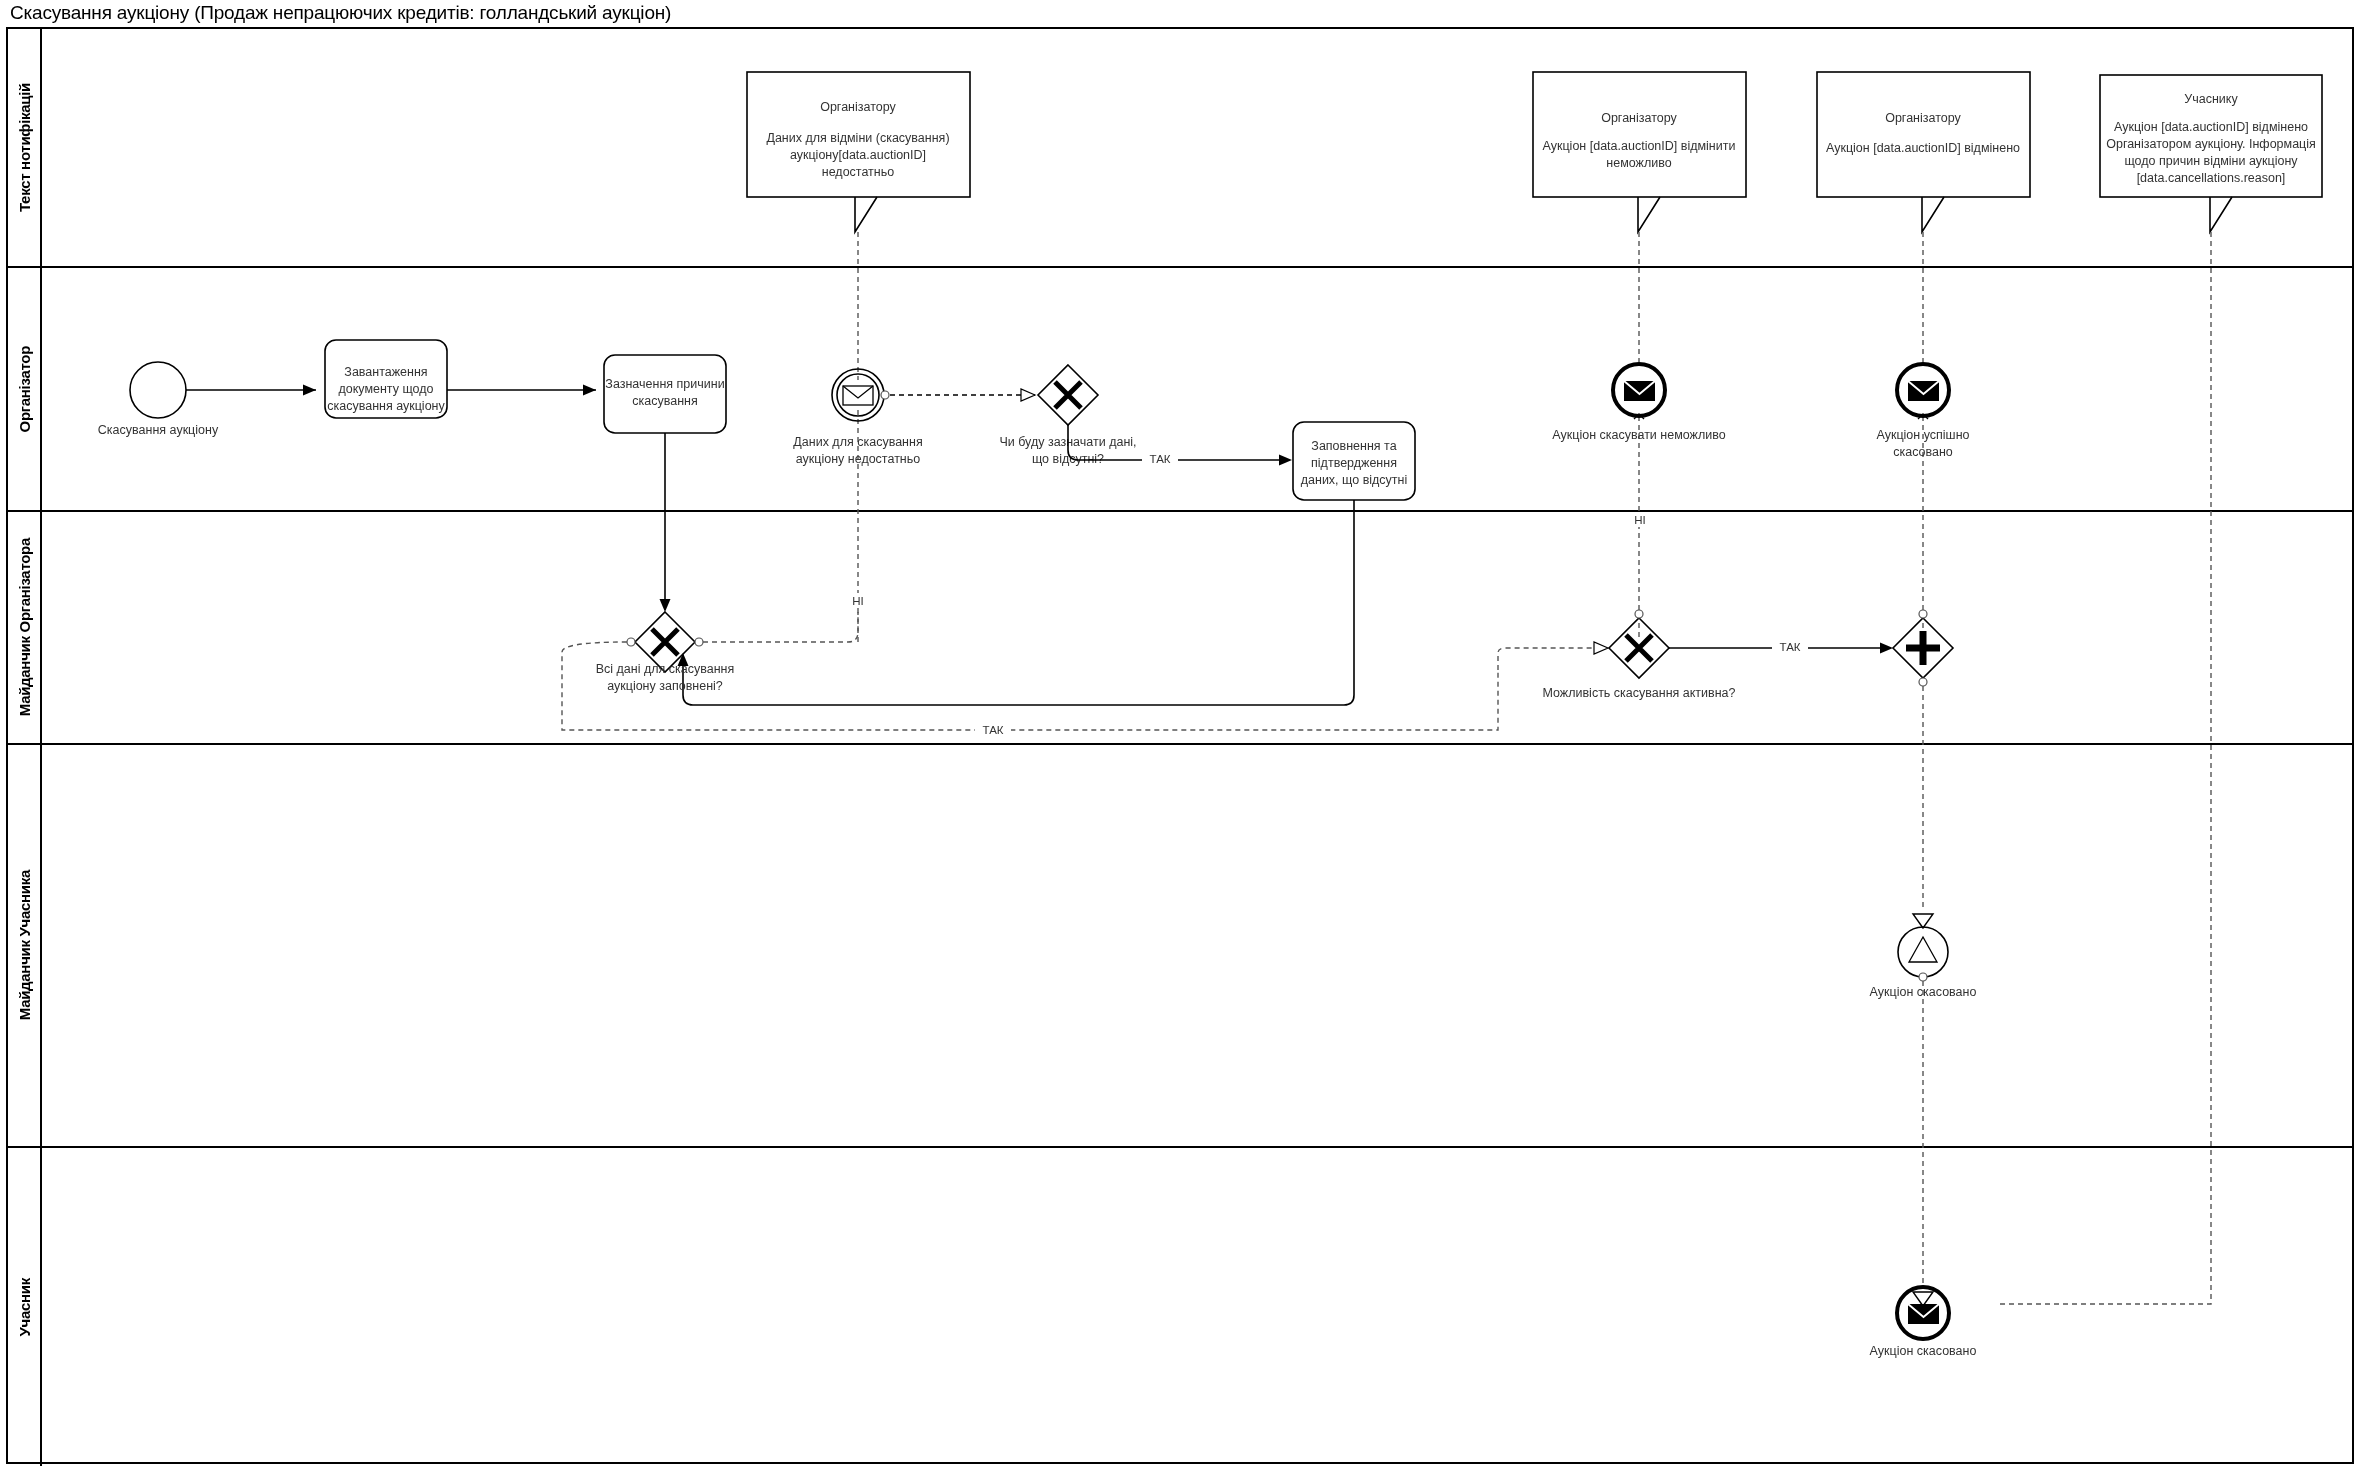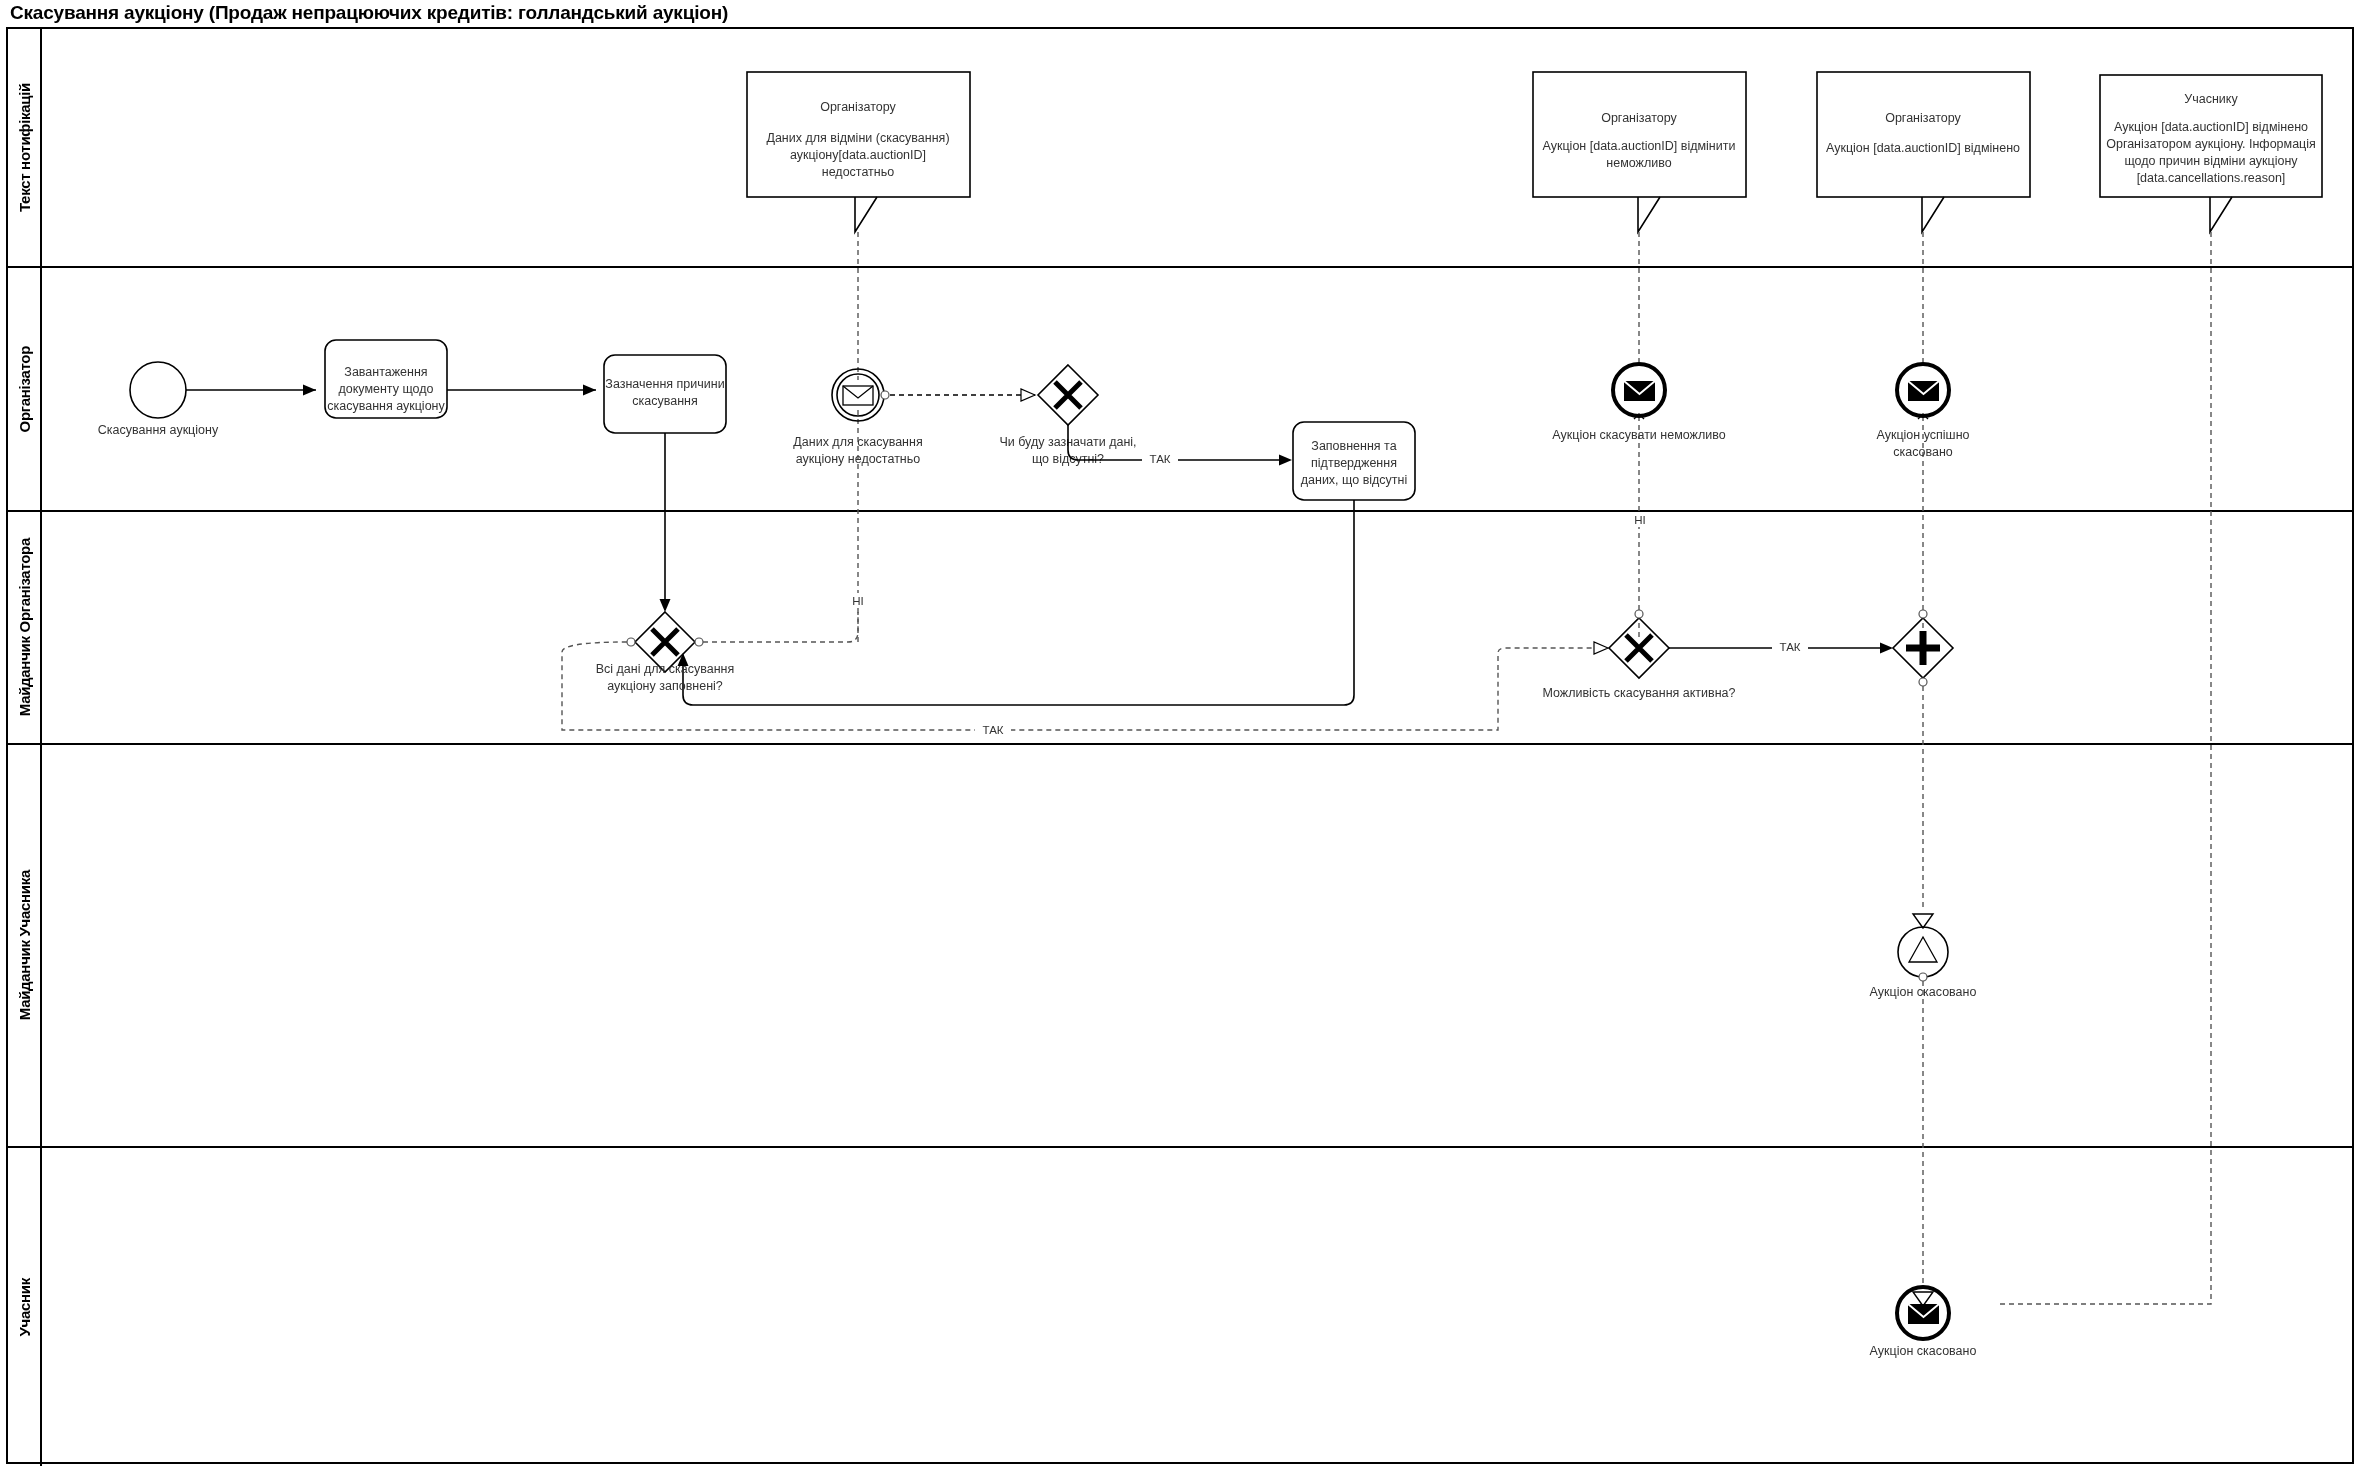--- a/index.html
+++ b/index.html
@@ -1,21 +1,21 @@
 <!DOCTYPE html>
 <html><head>
 <meta charset="utf-8">
 <title>BPMN</title>
 <style>
   html,body{margin:0;padding:0;background:#ffffff;}
   body{font-family:"Liberation Sans","DejaVu Sans",sans-serif;}
   #root{position:relative;width:2361px;height:1471px;overflow:hidden;background:#fff;}
   #diagram-title{
     position:absolute;left:10px;top:2px;
-    font-size:19px;font-weight:bold;color:#000;
+    font-size:19px;font-weight:normal;color:#000;
     letter-spacing:-0.2px;white-space:nowrap;
   }
   #pool{
     position:absolute;left:6px;top:27px;
     width:2348px;height:1437px;
     border:2px solid #000;box-sizing:border-box;
   }
   .lane{
     position:absolute;left:0;width:100%;
     box-sizing:border-box;

